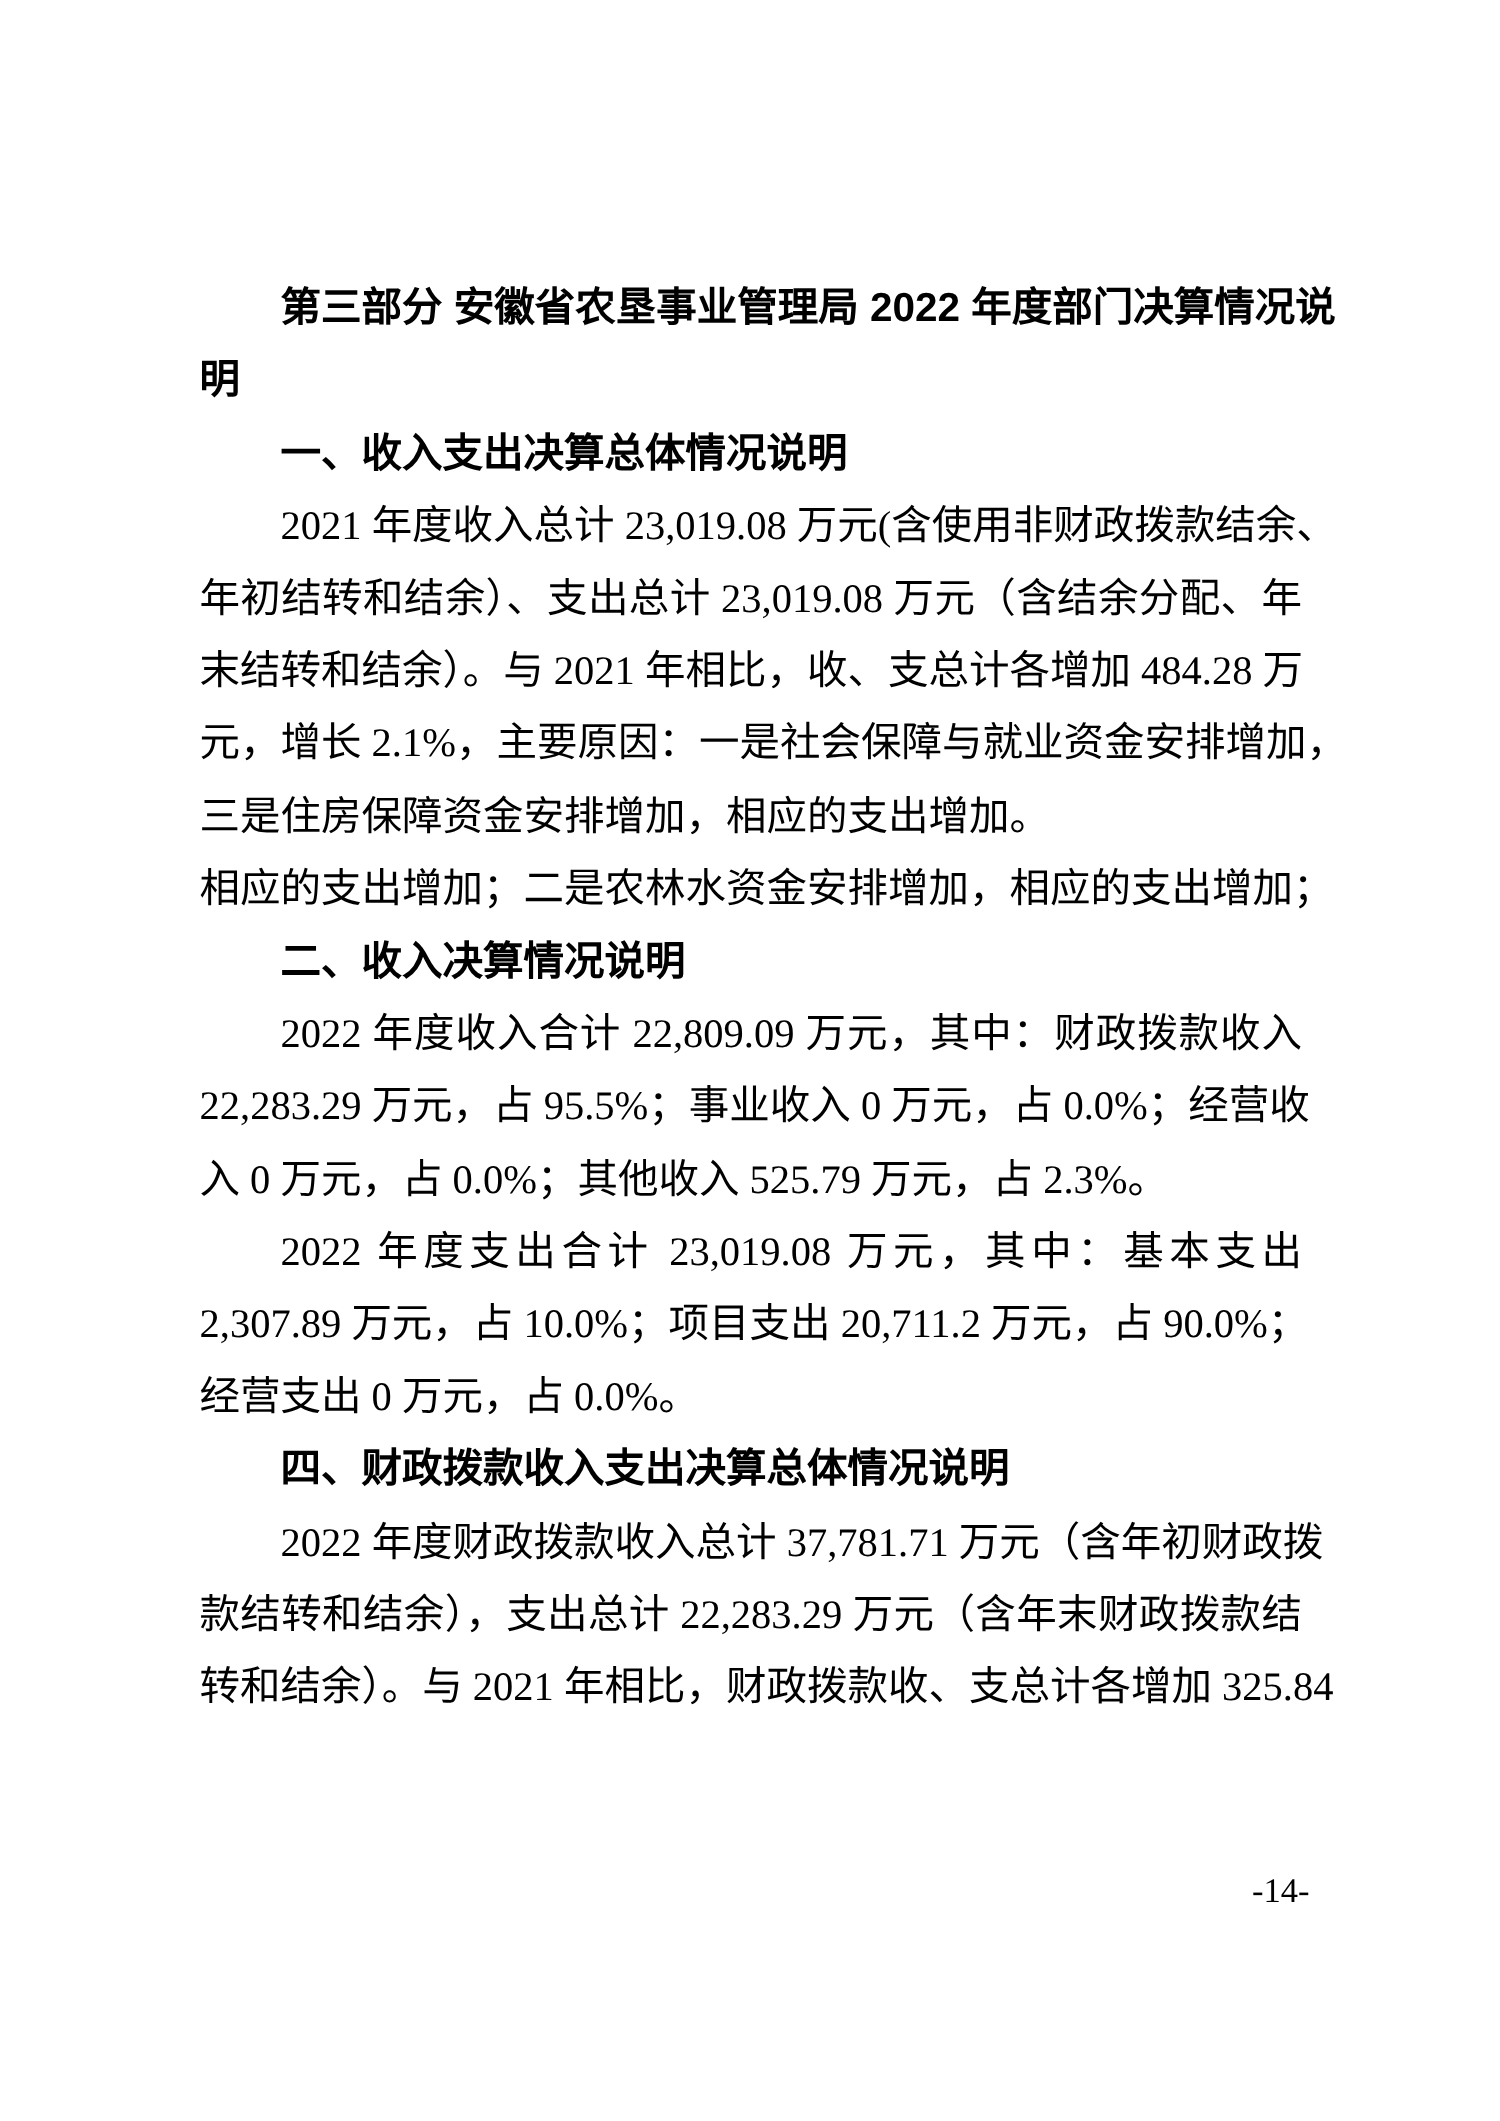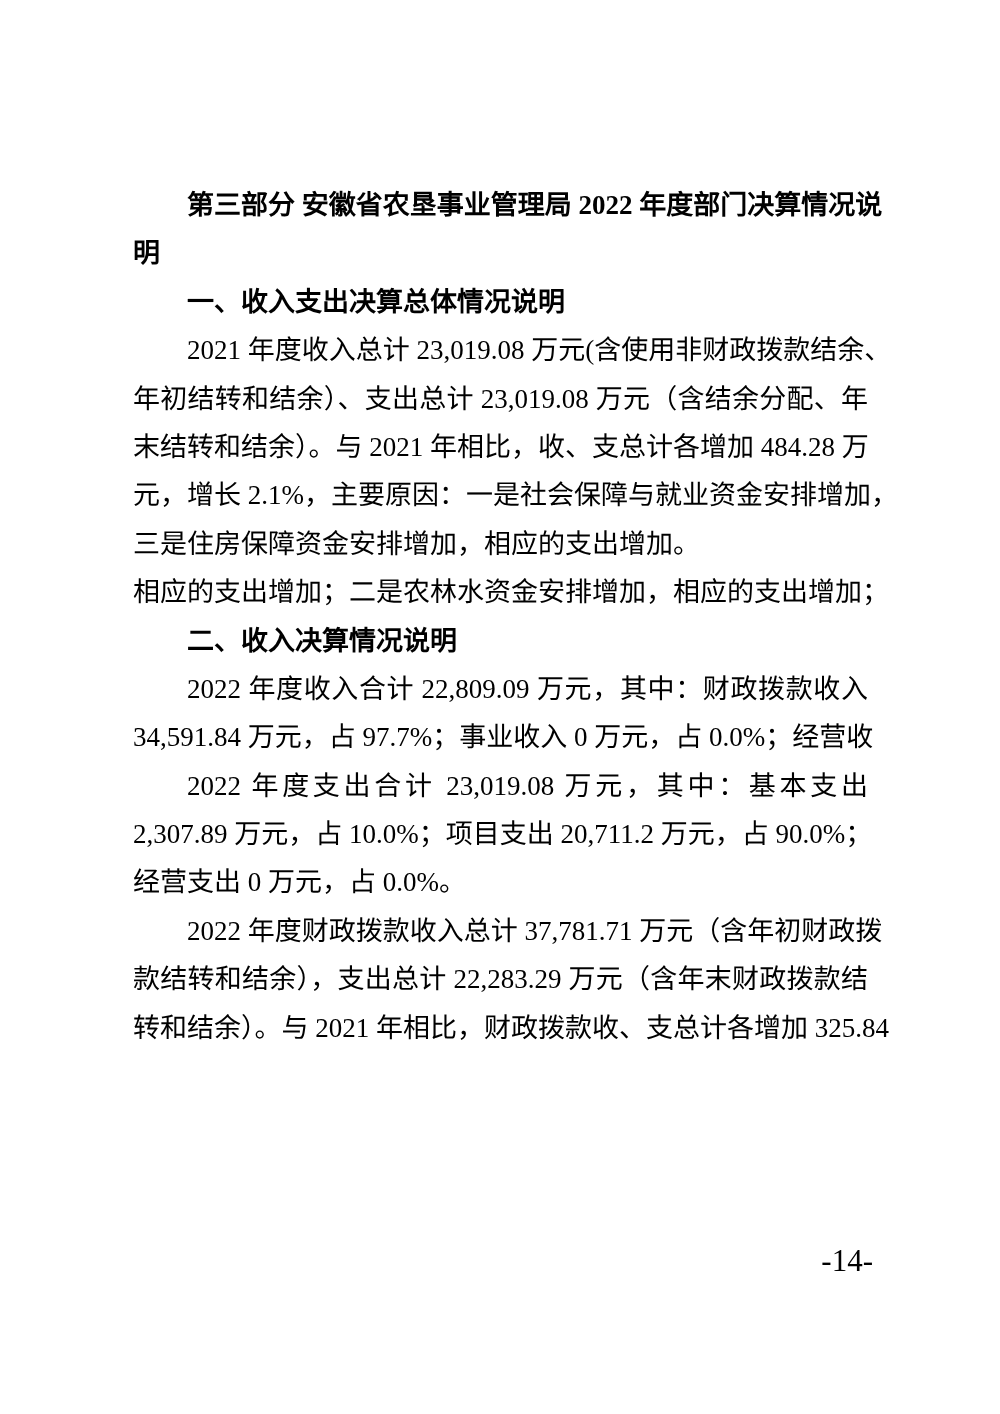--- a/index.html
+++ b/index.html
@@ -34,21 +34,21 @@
   }
   .line.end {
     text-align: left;
     text-align-last: left;
   }
   .line.first {
     text-indent: 54px;
   }
   
   .heading {
-    font-family: Liberation Serif, serif;
+    font-family: Liberation Sans, sans-serif;
     font-weight: bold;
     font-size: 27px;
     line-height: 48.4px;
     height: 48.4px;
     white-space: nowrap;
     text-align: left;
     text-align-last: left;
     text-indent: 54px;
   }
   .heading.title-wrap {
@@ -56,21 +56,21 @@
     text-align-last: justify;
   }
   .heading.no-indent {
     text-indent: 0;
   }
   .page-number {
     position: absolute;
     right: 127px;
     top: 1249px;
     font-family: "Liberation Serif", "DejaVu Serif", serif;
-    font-size: 31px;
+    font-size: 23px;
     line-height: 24px;
   }
 </style>
 </head>
 <body>
 
 <div class="page">
   <div class="content">
 
     <div class="heading title-wrap">第三部分 安徽省农垦事业管理局 2022 年度部门决算情况说</div>
@@ -79,26 +79,28 @@
     <div class="heading">一、收入支出决算总体情况说明</div>
     <div class="line first">2021 年度收入总计 23,019.08 万元(含使用非财政拨款结余、</div>
     <div class="line">年初结转和结余）、支出总计 23,019.08 万元（含结余分配、年</div>
     <div class="line">末结转和结余）。与 2021 年相比，收、支总计各增加 484.28 万</div>
     <div class="line">元，增长 2.1%，主要原因：一是社会保障与就业资金安排增加，</div>
     <div class="line end">三是住房保障资金安排增加，相应的支出增加。</div>
     <div class="line">相应的支出增加；二是农林水资金安排增加，相应的支出增加；</div>
 
     <div class="heading">二、收入决算情况说明</div>
     <div class="line first">2022 年度收入合计 22,809.09 万元，其中：财政拨款收入</div>
-    <div class="line">34,591.84 万元，占 97.7%；事业收入 0 万元，占 0.0%；经营收</div>
+    <div class="line">22,283.29 万元，占 95.5%；事业收入 0 万元，占 0.0%；经营收</div>
+    <div class="line end">入 0 万元，占 0.0%；其他收入 525.79 万元，占 2.3%。</div>
 
     <div class="line first">2022 年度支出合计 23,019.08 万元，其中：基本支出</div>
     <div class="line">2,307.89 万元，占 10.0%；项目支出 20,711.2 万元，占 90.0%；</div>
     <div class="line end">经营支出 0 万元，占 0.0%。</div>
 
+    <div class="heading">四、财政拨款收入支出决算总体情况说明</div>
     <div class="line first">2022 年度财政拨款收入总计 37,781.71 万元（含年初财政拨</div>
     <div class="line">款结转和结余），支出总计 22,283.29 万元（含年末财政拨款结</div>
     <div class="line">转和结余）。与 2021 年相比，财政拨款收、支总计各增加 325.84</div>
 
   </div>
 
   <div class="page-number">-14-</div>
 </div>
 
 </body></html>

